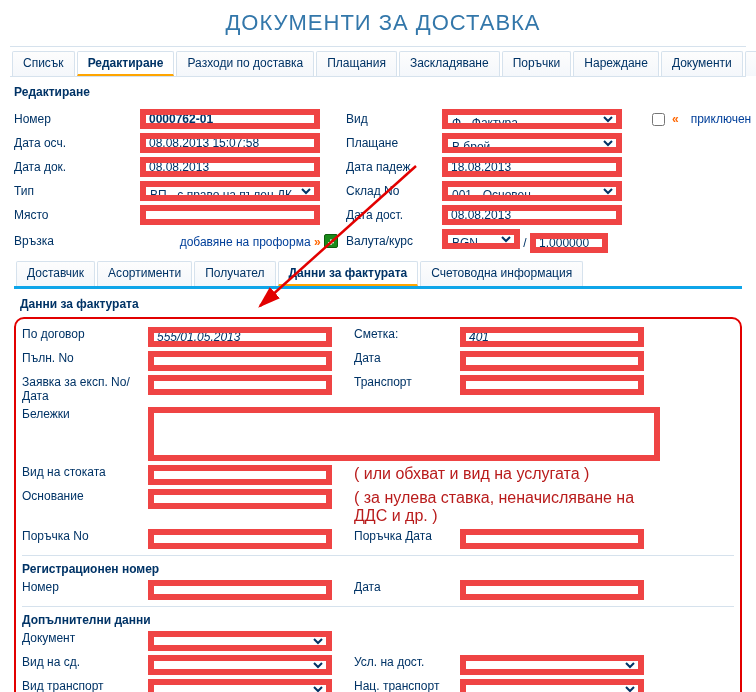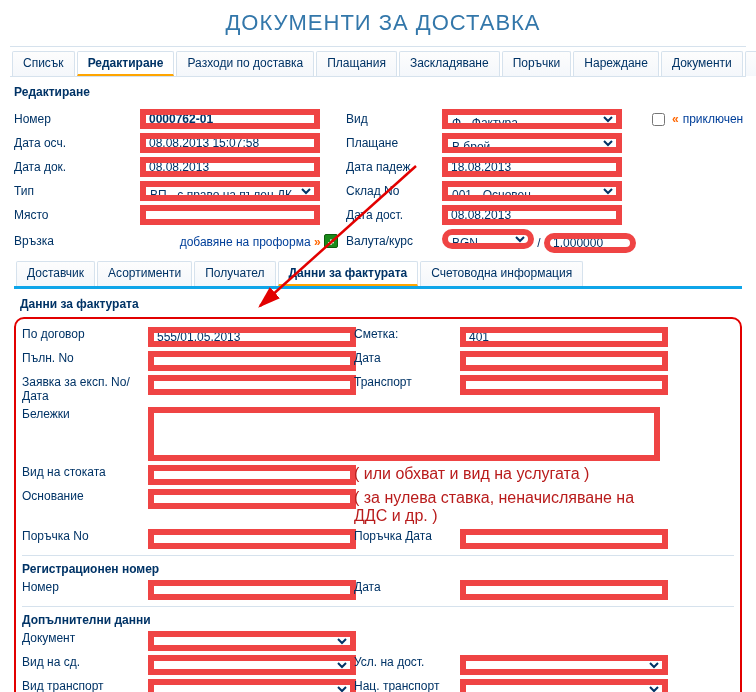--- a/index.html
+++ b/index.html
@@ -77,25 +77,25 @@
   }
   select {
     height: 20px;
     padding: 0;
   }
   textarea {
     height: 54px;
     resize: none;
   }
   .input-w180 { width: 180px; }
-  .input-w200 { width: 208px; }
-  .input-w70  { width: 92px; border-radius: 10px; }
+  .input-w200 { width: 184px; font-style: italic; }
+  .input-w70  { width: 78px; }
   .bold { font-weight: bold; }
   .checkbox-row { display: flex; align-items: center; gap: 4px; }
-  .link-blue { color: #003f9a; cursor: pointer; }
+  .link-blue { color: #003f9a; cursor: pointer; margin-left: 8px; }
   .arrow-double { color: #ff6600; font-weight: bold; }
   .plus-icon {
     display: inline-block;
     width: 14px; height: 14px;
     background: #1a8a1a;
     color: #fff;
     text-align: center;
     line-height: 14px;
     font-weight: bold;
     border: 1px solid #0d5c0d;

